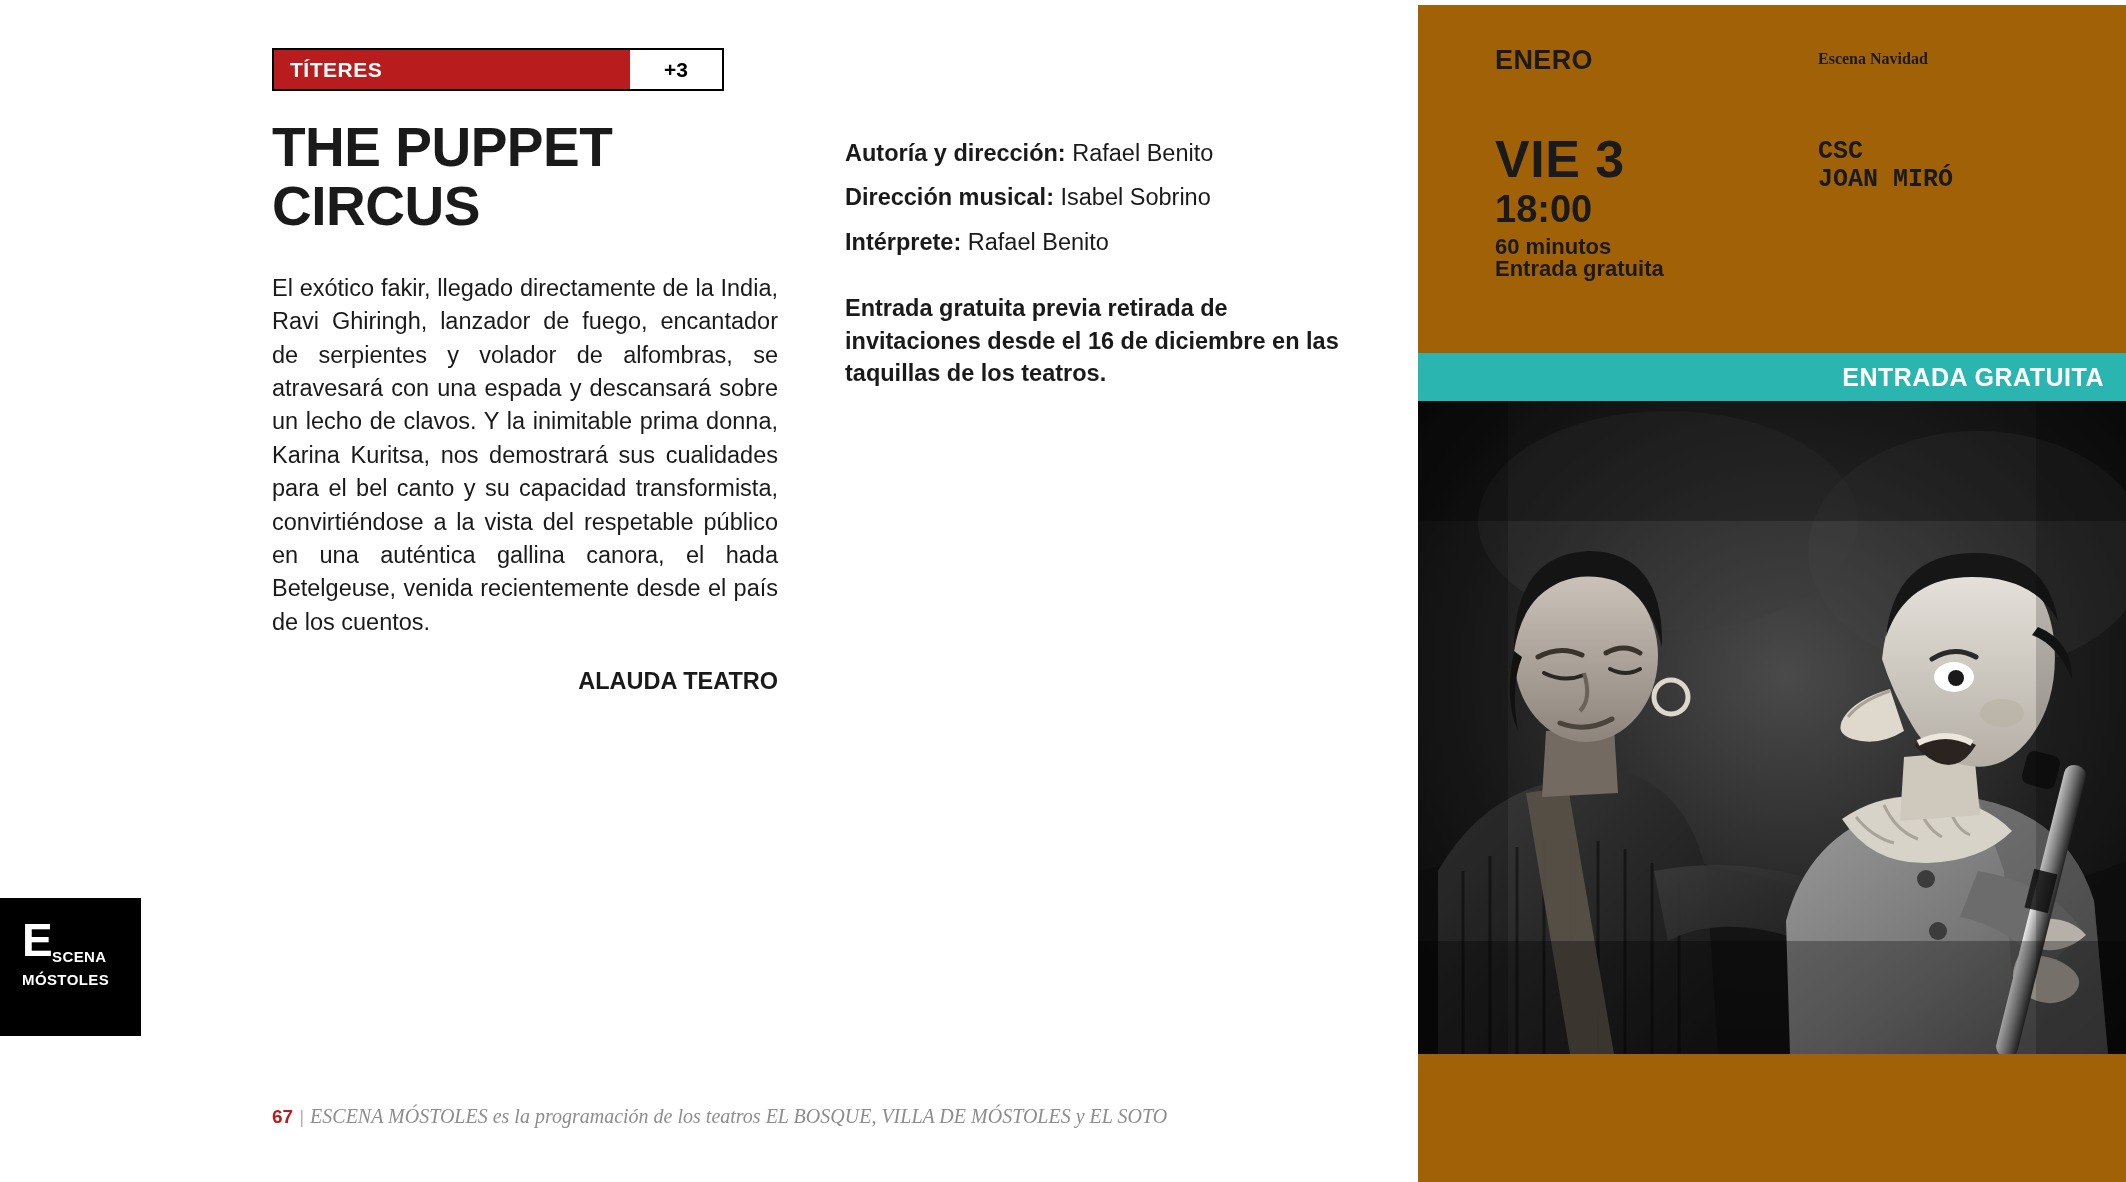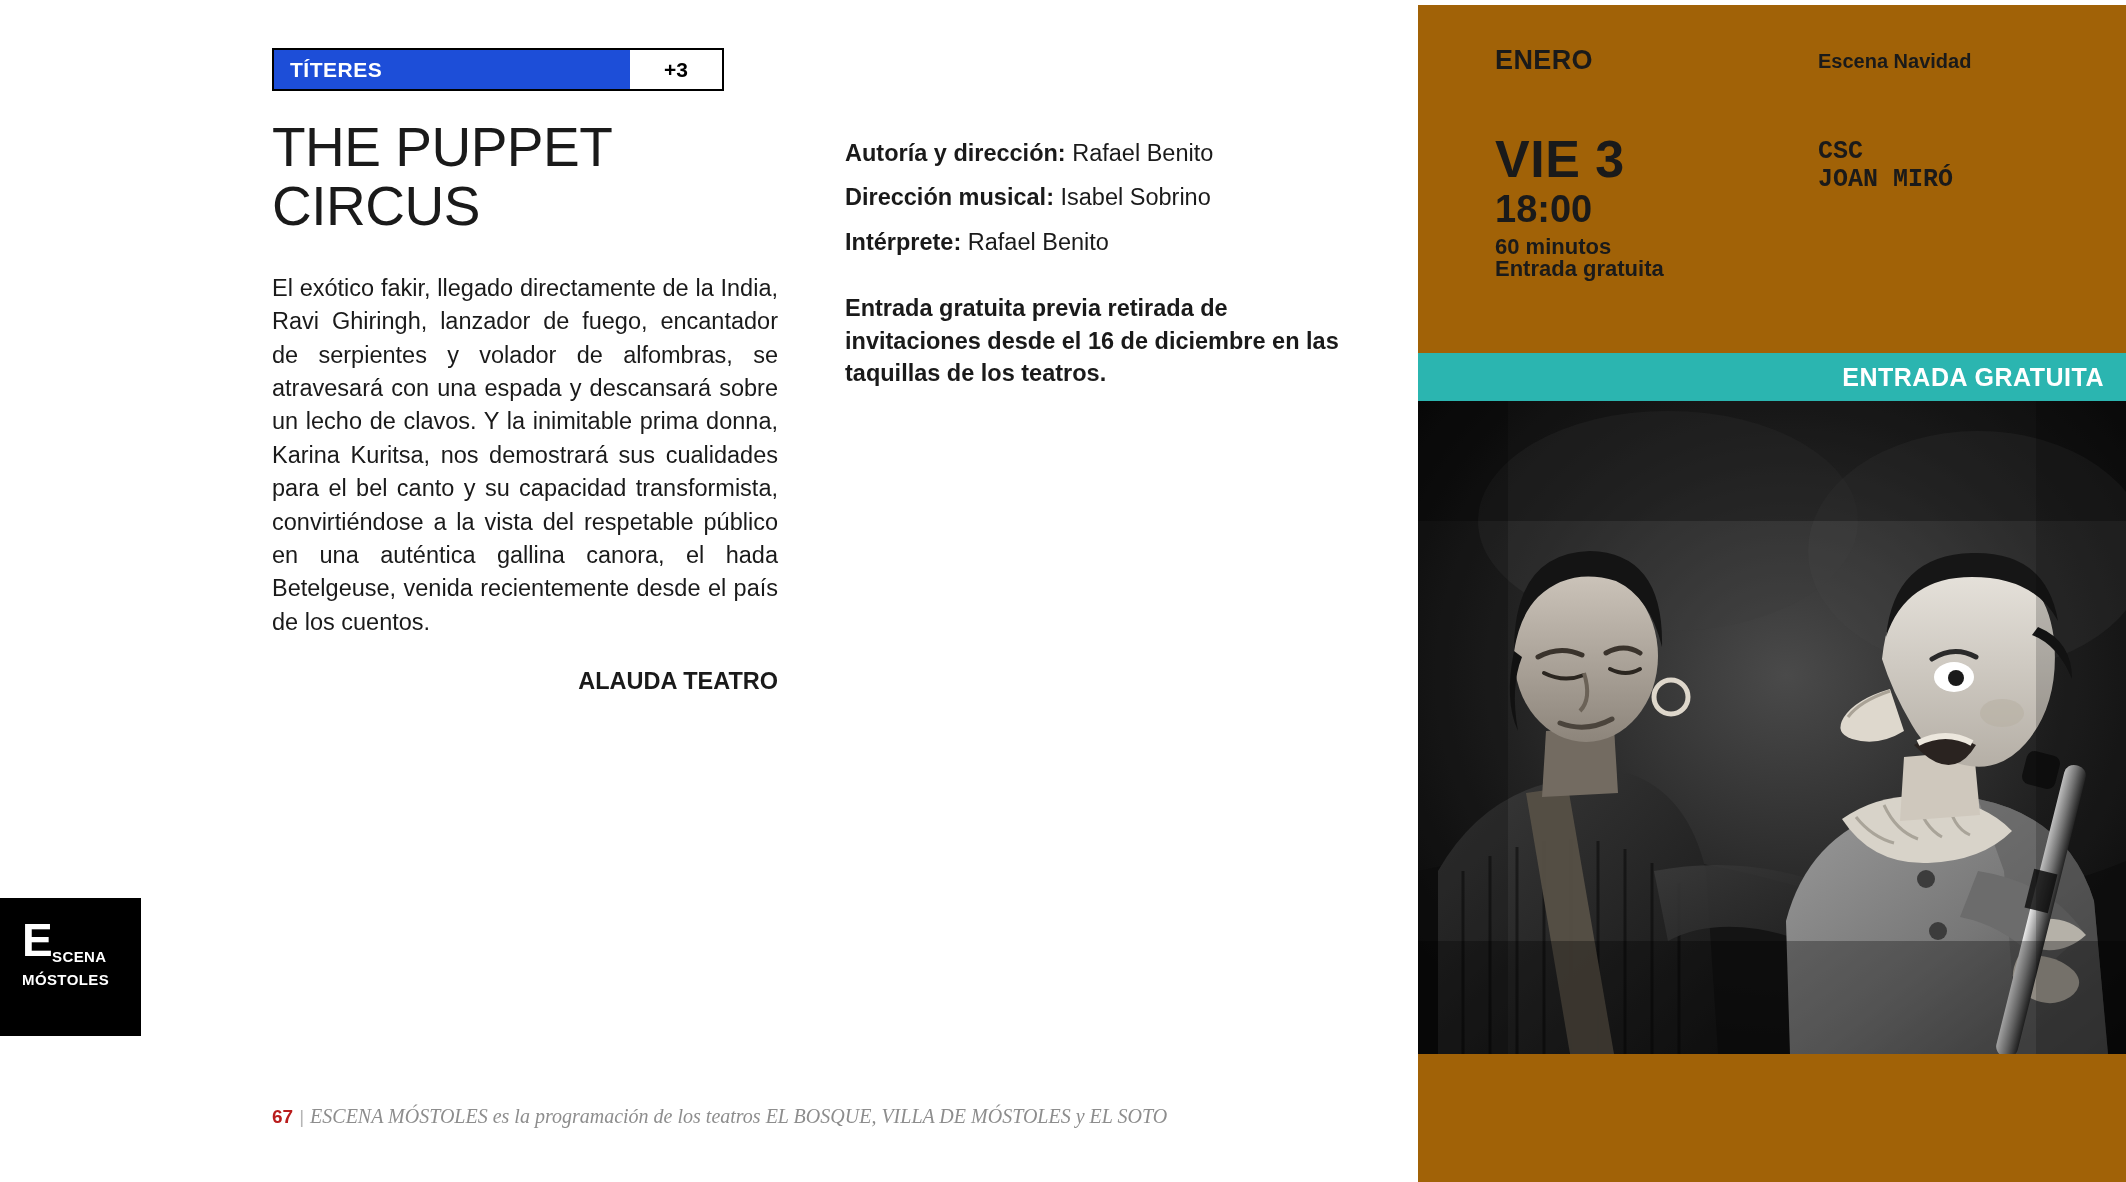--- a/index.html
+++ b/index.html
@@ -30,21 +30,21 @@
     position: absolute;
     left: 272px;
     top: 48px;
     width: 452px;
     height: 43px;
     border: 2px solid #000;
     display: flex;
     align-items: stretch;
   }
   .category-bar .cat-label {
-    background: #1d4ed8;
+    background: #b91c1c;
     color: #fff;
     flex: 1 1 auto;
     display: flex;
     align-items: center;
     padding-left: 16px;
     font-size: 21px;
     font-weight: bold;
     letter-spacing: 0.5px;
   }
   .category-bar .cat-age {
@@ -58,21 +58,21 @@
     font-weight: bold;
   }
 
   .show-title {
     position: absolute;
     left: 272px;
     top: 118px;
     width: 530px;
     font-size: 55px;
     line-height: 1.07;
-    font-weight: normal;
+    font-weight: bold;
     letter-spacing: -0.5px;
     margin: 0;
   }
 
   .body-col {
     position: absolute;
     left: 272px;
     top: 272px;
     width: 506px;
     font-size: 23.5px;
@@ -172,22 +172,23 @@
     left: 77px;
     top: 40px;
     font-size: 27px;
     font-weight: bold;
     letter-spacing: 0.4px;
   }
   .panel-season {
     position: absolute;
     left: 400px;
     top: 45px;
-    font-size: 20px;
-    font-weight: bold;
+    font-size: 16px;
+    font-weight: bold;
+    font-family: Liberation Serif, serif;
   }
   .panel-day {
     position: absolute;
     left: 77px;
     top: 128px;
     font-size: 52px;
     font-weight: bold;
     letter-spacing: 0.5px;
     line-height: 1;
   }

